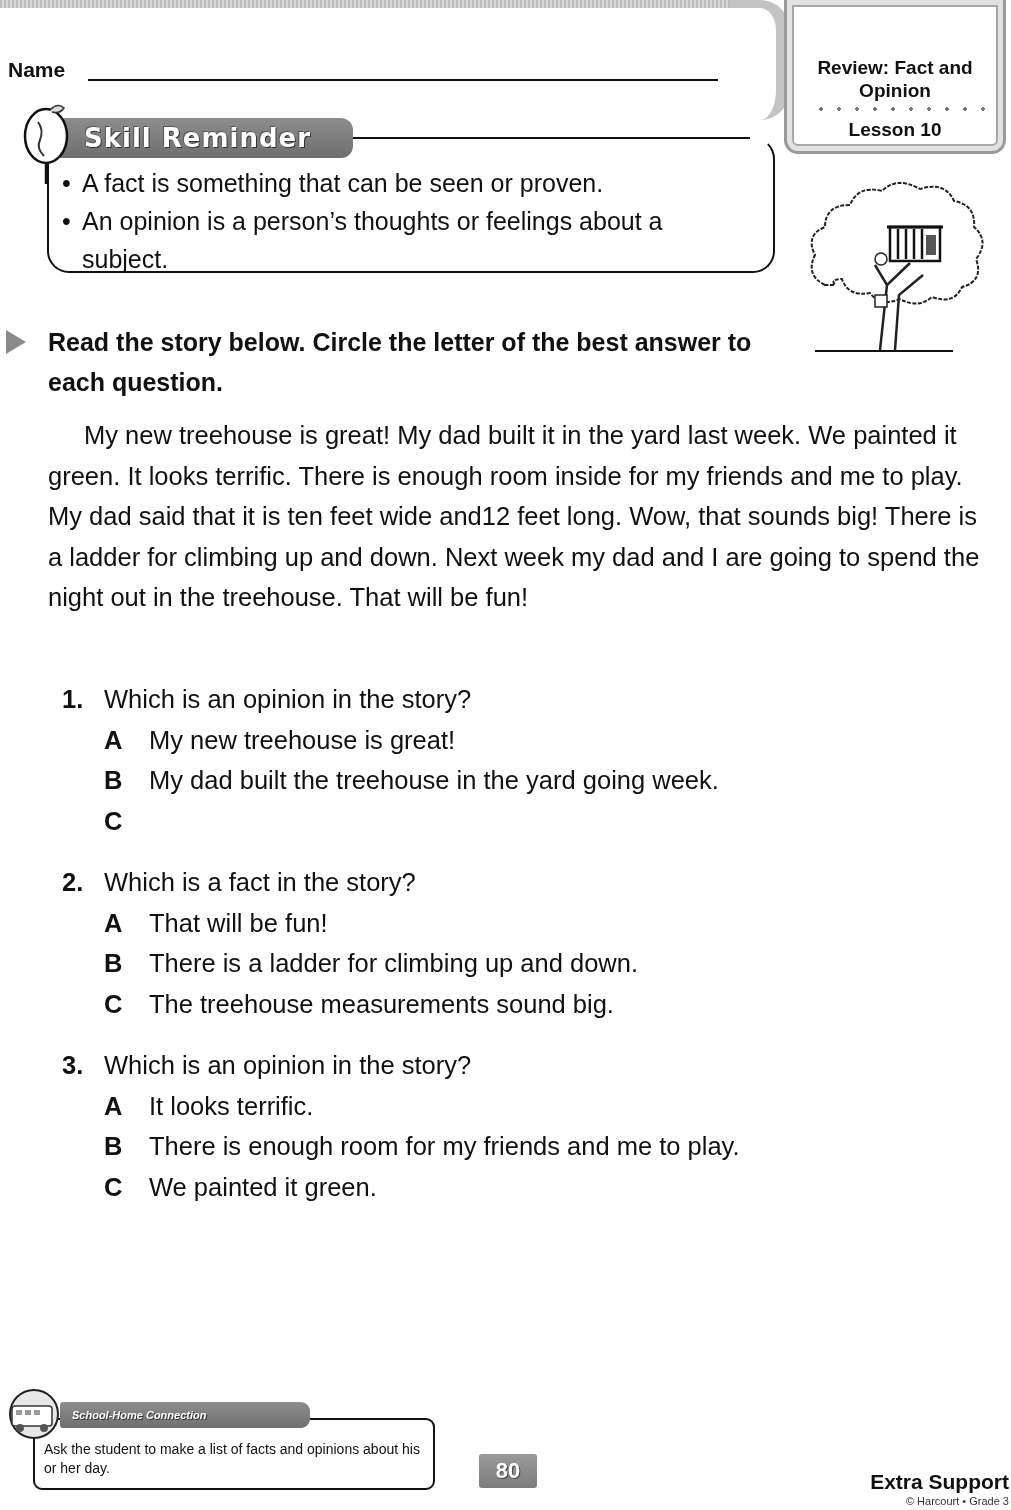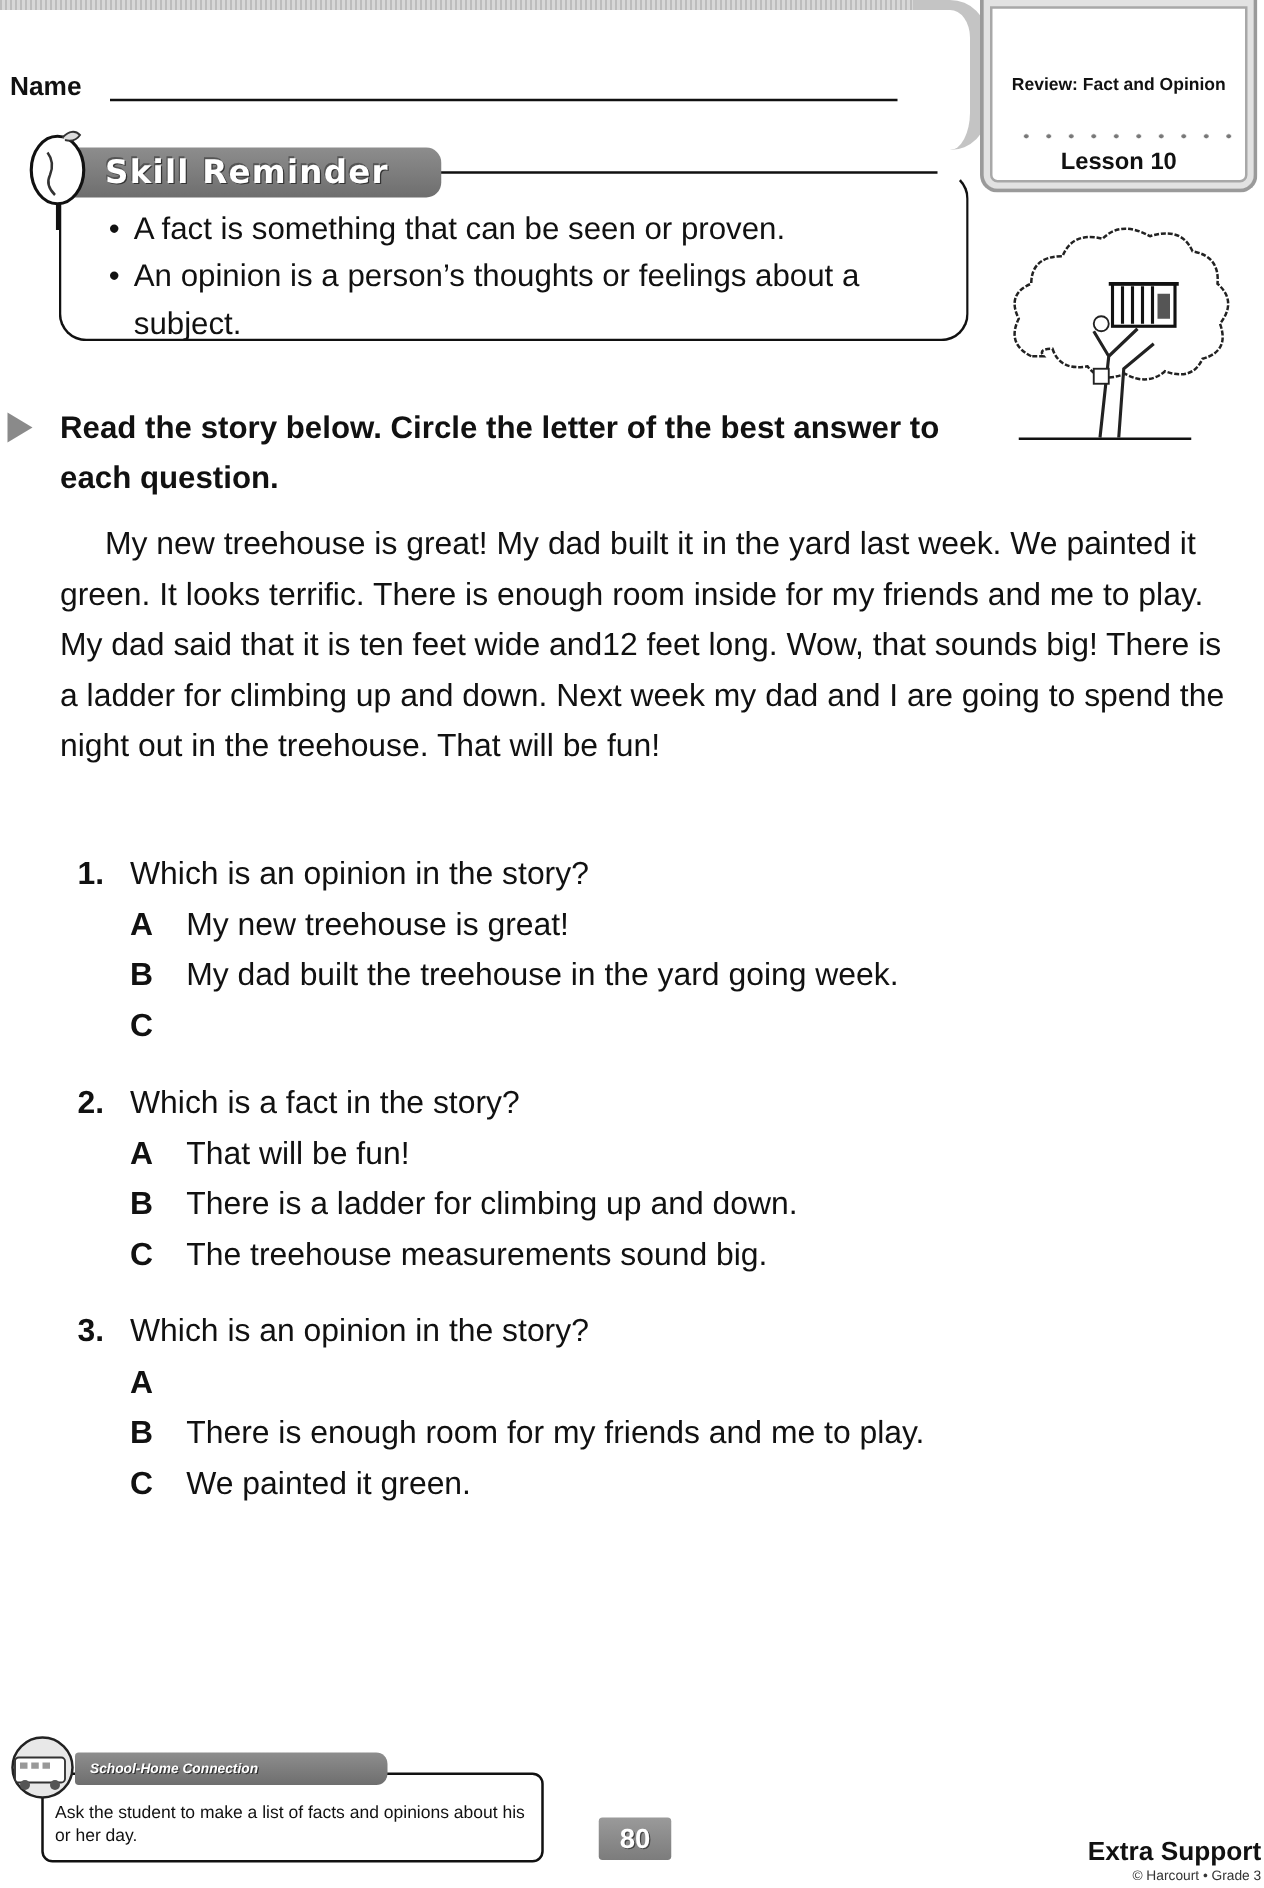--- a/index.html
+++ b/index.html
@@ -25,21 +25,21 @@
   }
   .lesson-tab {
     left: 784px; top: 0; width: 222px; height: 154px;
     border: 3px solid #9a9a9a; border-top: none;
     border-radius: 0 0 14px 14px;
     box-shadow: inset 0 0 0 5px #e2e2e2, inset 0 0 0 7px #a8a8a8;
     background: #fff; box-sizing: border-box;
   }
   .lesson-title {
     left: 795px; top: 56px; width: 200px; text-align: center;
-    font-weight: bold; font-size: 14px; line-height: 23px;
+    font-weight: bold; font-size: 19px; line-height: 23px;
   }
   .lesson-dots {
     left: 812px; top: 106px; width: 180px; height: 6px;
     background: radial-gradient(circle, #777 1.6px, transparent 2px) 0 0 / 18px 6px repeat-x;
   }
   .lesson-num {
     left: 795px; top: 119px; width: 200px; text-align: center;
     font-weight: bold; font-size: 19px;
   }
 
@@ -61,21 +61,21 @@
   }
   .skill-badge-text {
     left: 84px; top: 118px; line-height: 40px;
     font-size: 26px; font-weight: bold; color: #fff; letter-spacing: 1px;
     text-shadow: 1px 1px 0 #333, -1px -1px 0 #555;
     font-family: "DejaVu Sans", sans-serif;
   }
   .apple-icon {
     left: 20px; top: 100px; width: 52px; height: 84px;
   }
-  .skill-list { left: 85px; top: 164px; width: 690px; margin: 0; padding: 0; list-style: none; }
+  .skill-list { left: 60px; top: 164px; width: 690px; margin: 0; padding: 0; list-style: none; }
   .skill-list li { font-size: 25px; line-height: 38px; position: relative; padding-left: 22px; }
   .skill-list li::before { content: "\2022"; position: absolute; left: 2px; top: 0; }
 
   
   .tree { left: 795px; top: 165px; width: 200px; height: 195px; }
 
   
   .arrow-icon {
     left: 6px; top: 330px; width: 0; height: 0;
     border-top: 12px solid transparent; border-bottom: 12px solid transparent;
@@ -219,20 +219,21 @@
     </div>
 </div>
 
 <div class="abs question" style="top:1045px;">
   <div class="q-stem">
       <span class="q-num">3.</span>
       <span>Which is an opinion in the story?</span>
     </div>
   <div class="q-opt">
       <span class="q-letter">A</span>
+      <span>It looks terrific.</span>
     </div>
   <div class="q-opt">
       <span class="q-letter">B</span>
       <span>There is enough room for my friends and me to play.</span>
     </div>
   <div class="q-opt">
       <span class="q-letter">C</span>
       <span>We painted it green.</span>
     </div>
 </div>

